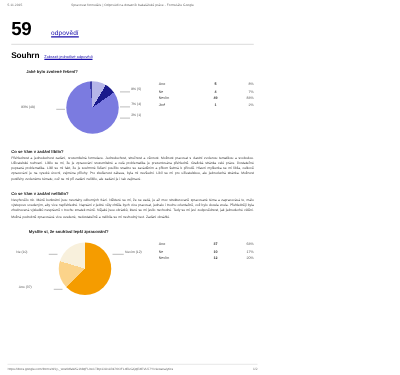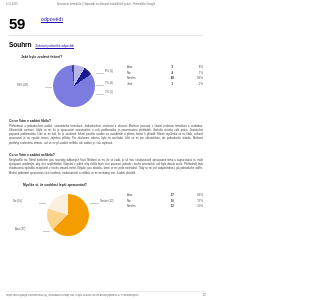--- a/index.html
+++ b/index.html
@@ -26,21 +26,21 @@
 
   
   .page{
     position:absolute;top:11px;left:0;right:0;bottom:0;
     padding:0 9px;
     box-sizing:border-box;
   }
 
   
   .resp-head{
-    display:flex;gap:16px;
+    display:flex;align-items:flex-end;gap:16px;
     margin-top:5px;
   }
   .resp-count{
     font-size:15px;font-weight:bold;line-height:1;
     letter-spacing:-.4px;color:#000;
   }
   .resp-word{
     font-size:5.2px;color:#1a0dab;text-decoration:underline;
     padding-bottom:.8px;letter-spacing:.1px;
   }

